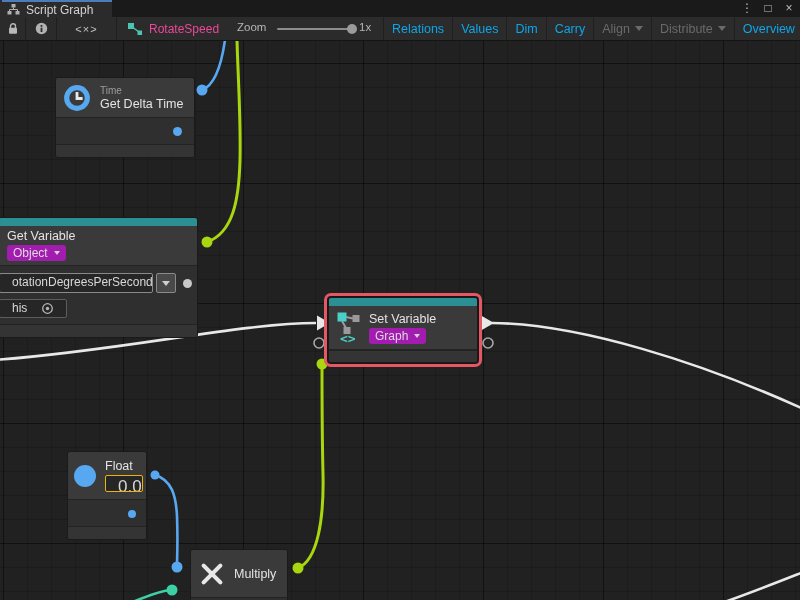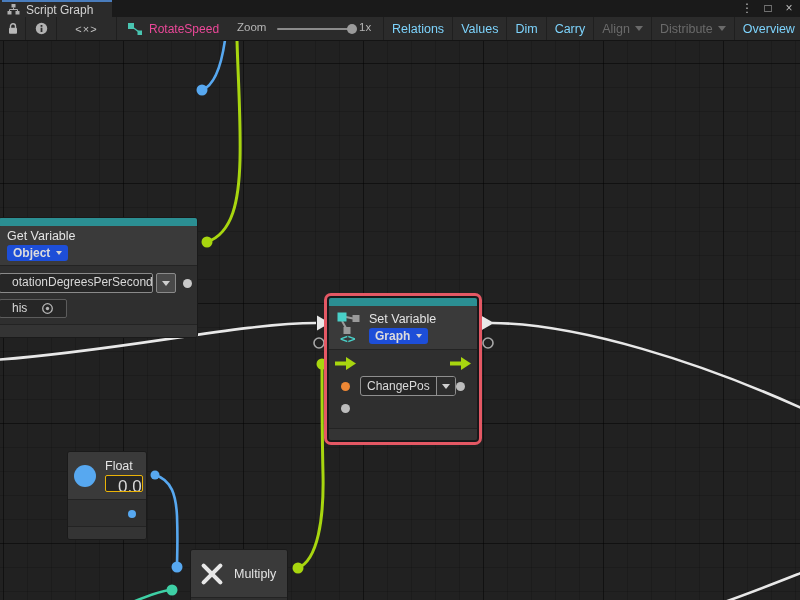--- a/index.html
+++ b/index.html
@@ -23,21 +23,21 @@
   .tb-lock { left:0; width:26px; }
   .tb-info { left:26px; width:31px; }
   .tb-code { left:57px; width:60px; color:#c2c2c2; font-size:11px; letter-spacing:1px; }
   .tb-breadcrumb { position:absolute; left:127px; top:0; height:23px; display:flex; align-items:center; gap:6px; color:#ec4899; }
   .tb-zoomlabel { position:absolute; left:237px; top:4px; color:#b5b5b5; font-size:11.5px; }
   .zoom-track { position:absolute; left:277px; top:11px; width:76px; height:2px; background:#8c8c8c; border-radius:1px; }
   .zoom-knob { position:absolute; right:-4px; top:-4px; width:10px; height:10px; border-radius:50%; background:#9b9b9b; }
   .tb-zoomval { position:absolute; left:359px; top:4px; color:#b5b5b5; font-size:11.5px; }
   .tb-right { position:absolute; left:383px; top:0; height:23px; display:flex; }
   .tb-right .rbtn { height:23px; display:flex; align-items:center; padding:0 8px; border-left:1px solid #1f1f1f;
-    color:#7dd3fc; font-size:12.5px; white-space:nowrap; }
+    color:#0ea5e9; font-size:12.5px; white-space:nowrap; }
   .rbtn.disabled { color:#6a6a6a; }
   .caret { display:inline-block; width:0; height:0; border-left:4px solid transparent; border-right:4px solid transparent;
     border-top:5px solid #cfcfcf; margin-left:5px; }
   .rbtn.disabled .caret { border-top-color:#6a6a6a; }
 
   
   .canvas { position:absolute; left:0; top:41px; width:800px; height:559px; overflow:hidden;
     background-color:#212121;
     background-image:
       linear-gradient(to right, rgba(0,0,0,0.38) 1px, transparent 1px),
@@ -48,22 +48,22 @@
     background-position:3px 22px, 3px 22px, 3px 22px, 3px 22px; }
   .wires { position:absolute; left:0; top:0; width:800px; height:559px; }
 
   
   .node { position:absolute; background:#2f2f2f; border:1px solid #1a1a1a; border-radius:3px; color:#e2e2e2; }
   .node-header { background:#3a3a3a; border-bottom:1px solid #232323; display:flex; align-items:center; border-radius:2px 2px 0 0; }
   .node-footer { background:#343434; border-top:1px solid #232323; border-radius:0 0 2px 2px; }
   .teal-strip { height:8px; background:#2b8f93; border-radius:2px 2px 0 0; }
   .title { font-size:12.5px; color:#e4e4e4; white-space:nowrap; }
   .kicker { font-size:10px; color:#9c9c9c; white-space:nowrap; }
-  .dropdown { display:inline-flex; align-items:center; background:#1d4ed8; border-radius:3px; padding:1px 6px;
-    font-size:12px; color:#dcdcdc; width:max-content;font-weight:bold; }
+  .dropdown { display:inline-flex; align-items:center; background:#a21caf; border-radius:3px; padding:1px 6px;
+    font-size:12px; color:#dcdcdc; width:max-content; }
   .dropdown .caret { border-top-color:#d2d2d2; margin-left:6px; border-left-width:3.5px; border-right-width:3.5px; border-top-width:4.5px; }
   .field { background:#262626; border:1px solid #eab308; border-radius:2px; font-size:12px; color:#d8d8d8;
     padding:1px 12px; white-space:nowrap; overflow:hidden; }
   .combo { display:inline-flex; align-items:stretch; border:1px solid #8f8f8f; border-radius:3px; background:#262626; overflow:hidden; }
   .combo .cfield { padding:2px 6px; font-size:12px; color:#dadada; white-space:nowrap; }
   .combo .cbtn { display:flex; align-items:center; justify-content:center; width:20px; border-left:1px solid #8f8f8f; background:#2d2d2d; }
   .port { border-radius:50%; flex:0 0 auto; }
   .row { display:flex; align-items:center; }
 
   
@@ -210,20 +210,36 @@
     <circle cx="177" cy="567" r="5.5" fill="#57a8f0"></circle>
 
     <path d="M 110 612 C 136 600 158 591 171 590" stroke="#3ed0a5" stroke-width="2.6" fill="none"></path>
     <circle cx="172" cy="590" r="5.5" fill="#3ed0a5"></circle>
 
     <path d="M 298 568 C 318 560 324 518 323 474 C 322 432 322 396 322 366" stroke="#a8d60f" stroke-width="3" fill="none"></path>
     <circle cx="298" cy="568" r="5.5" fill="#a8d60f"></circle>
     <circle cx="322" cy="364" r="5.5" fill="#a8d60f"></circle>
   </svg>
 
+  <div class="node n-gdt">
+    <div class="node-header">
+      <svg width="30" height="30" viewBox="0 0 32 32">
+        <circle cx="16" cy="16" r="11" stroke="#57a8f0" stroke-width="5.5" fill="none"></circle>
+        <path d="M16 9.5 V16.5 H22" stroke="#e8e8e8" stroke-width="3" fill="none"></path>
+      </svg>
+      <div class="hd-text">
+        <span class="kicker">Time</span>
+        <span class="title">Get Delta Time</span>
+      </div>
+    </div>
+    <div class="body">
+      <span class="port outport"></span>
+    </div>
+    <div class="node-footer"></div>
+  </div>
 
   <div class="node n-gv">
     <div class="teal-strip"></div>
     <div class="node-header">
       <div class="title">Get Variable</div>
       <div class="dropdown">
         <span>Object</span>
         <span class="caret"></span>
       </div>
     </div>
@@ -260,45 +276,20 @@
         <text x="4" y="32" font-size="13" font-family="DejaVu Sans Mono, monospace" font-weight="bold" fill="#49d0c8">&lt;&gt;</text>
       </svg>
       <div class="hd-text">
         <span class="title">Set Variable</span>
         <div class="dropdown">
           <span>Graph</span>
           <span class="caret"></span>
         </div>
       </div>
     </div>
-    <div class="body">
-      <div class="row rowflow">
-        <svg width="21" height="13" viewBox="0 0 21 13">
-          <rect x="0" y="4.5" width="11" height="4" fill="#a8d60f"></rect>
-            <polygon points="11,0 21,6.5 11,13" fill="#a8d60f"></polygon>
-        </svg>
-        <svg width="21" height="13" viewBox="0 0 21 13">
-          <rect x="0" y="4.5" width="11" height="4" fill="#a8d60f"></rect>
-            <polygon points="11,0 21,6.5 11,13" fill="#a8d60f"></polygon>
-        </svg>
-      </div>
-      <div class="row rowname">
-        <span class="port port-in"></span>
-        <div class="combo">
-          <span class="cfield">ChangePos</span>
-          <span class="cbtn">
-            <span class="caret" style="margin-left:0"></span>
-          </span>
-        </div>
-        <span class="port port-out"></span>
-      </div>
-      <div class="row rowval">
-        <span class="port"></span>
-      </div>
-    </div>
     <div class="node-footer"></div>
   </div>
 
   <div class="node n-float">
     <div class="node-header">
       <div class="circle-icon"></div>
       <div class="hd-text">
         <span class="title">Float</span>
         <div class="field">0.01</div>
       </div>

